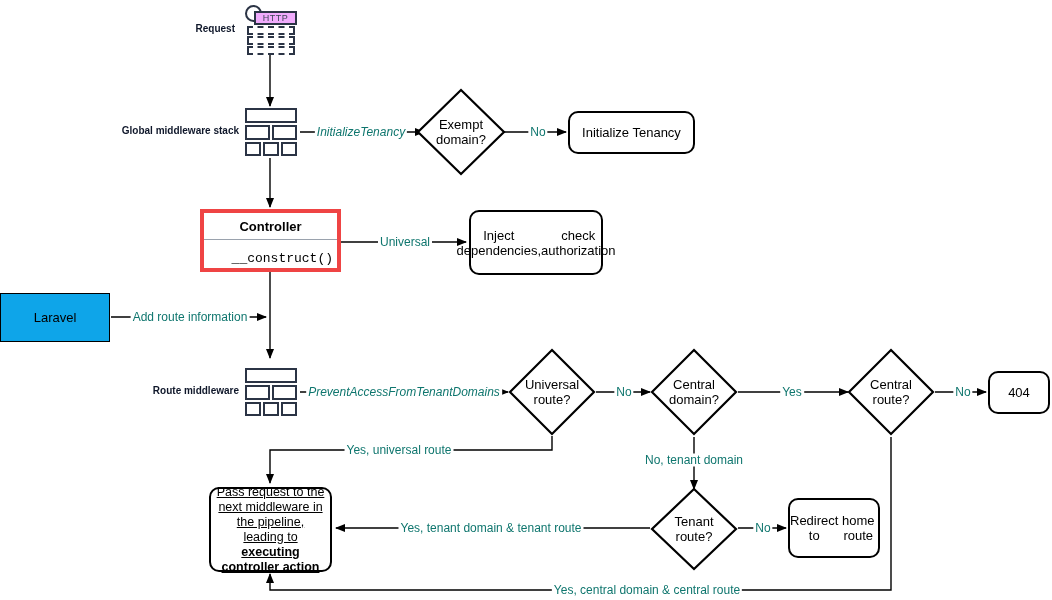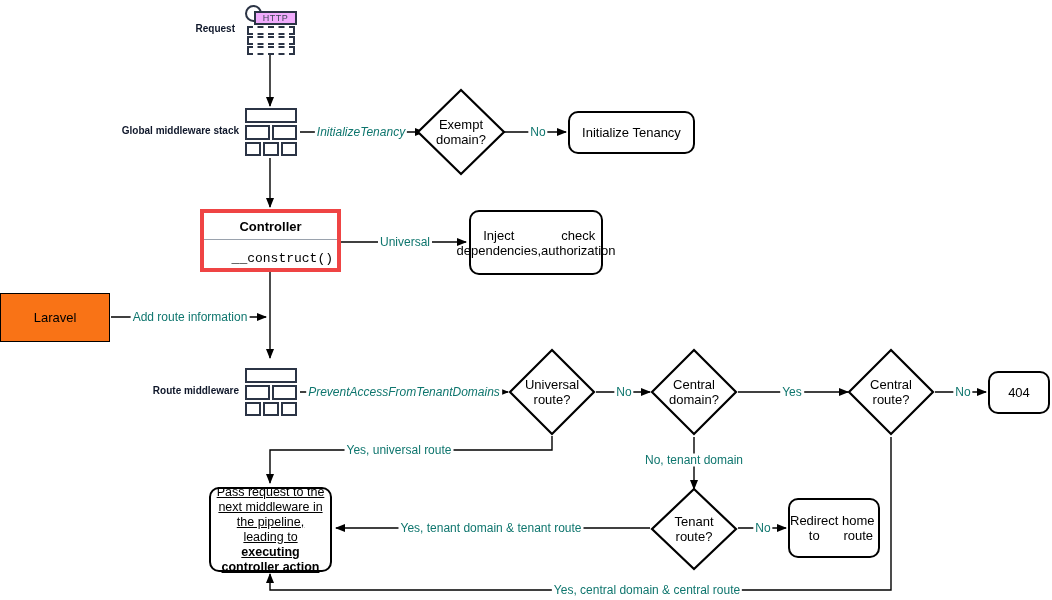--- a/index.html
+++ b/index.html
@@ -32,21 +32,21 @@
     align-items: center;
     justify-content: center;
     text-align: center;
     font-size: 13px;
     line-height: 15px;
     color: #000;
   }
   
   .rect {
     border: 1px solid #000;
-    background: #f97316;
+    background: #0ea5e9;
   }
   
   .rounded {
     border: 2px solid #000;
     border-radius: 10px;
     background: #fff;
   }
   
   .classbox {
     border: 4px solid #ef4444;

